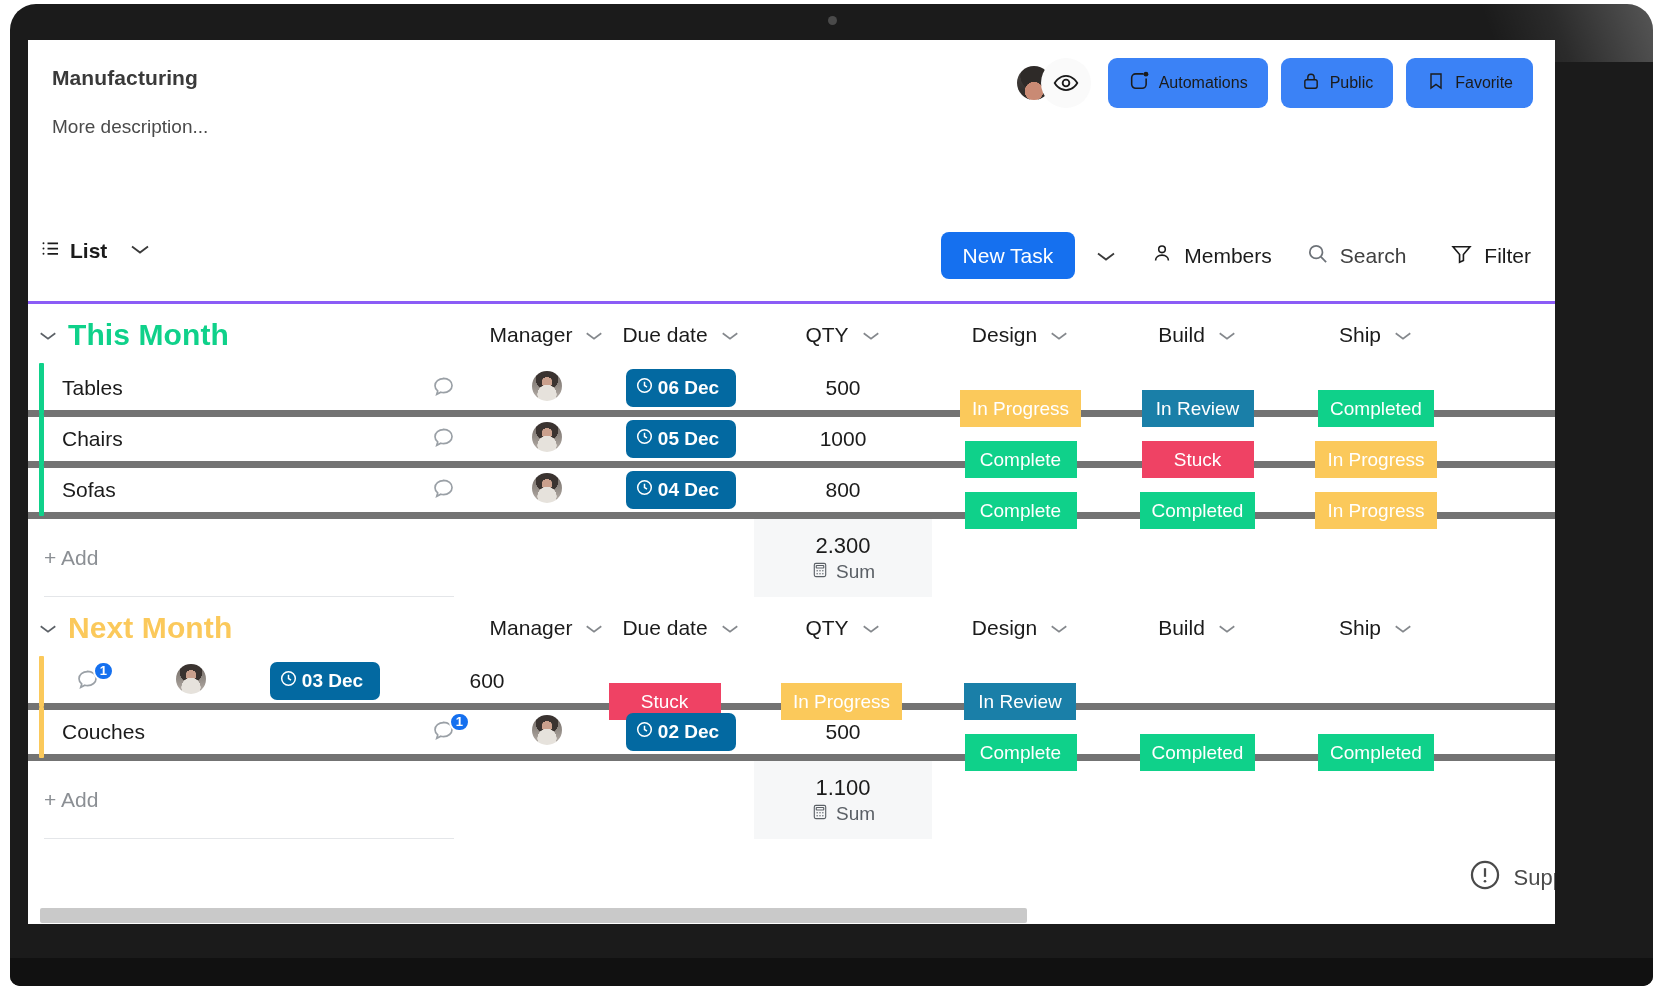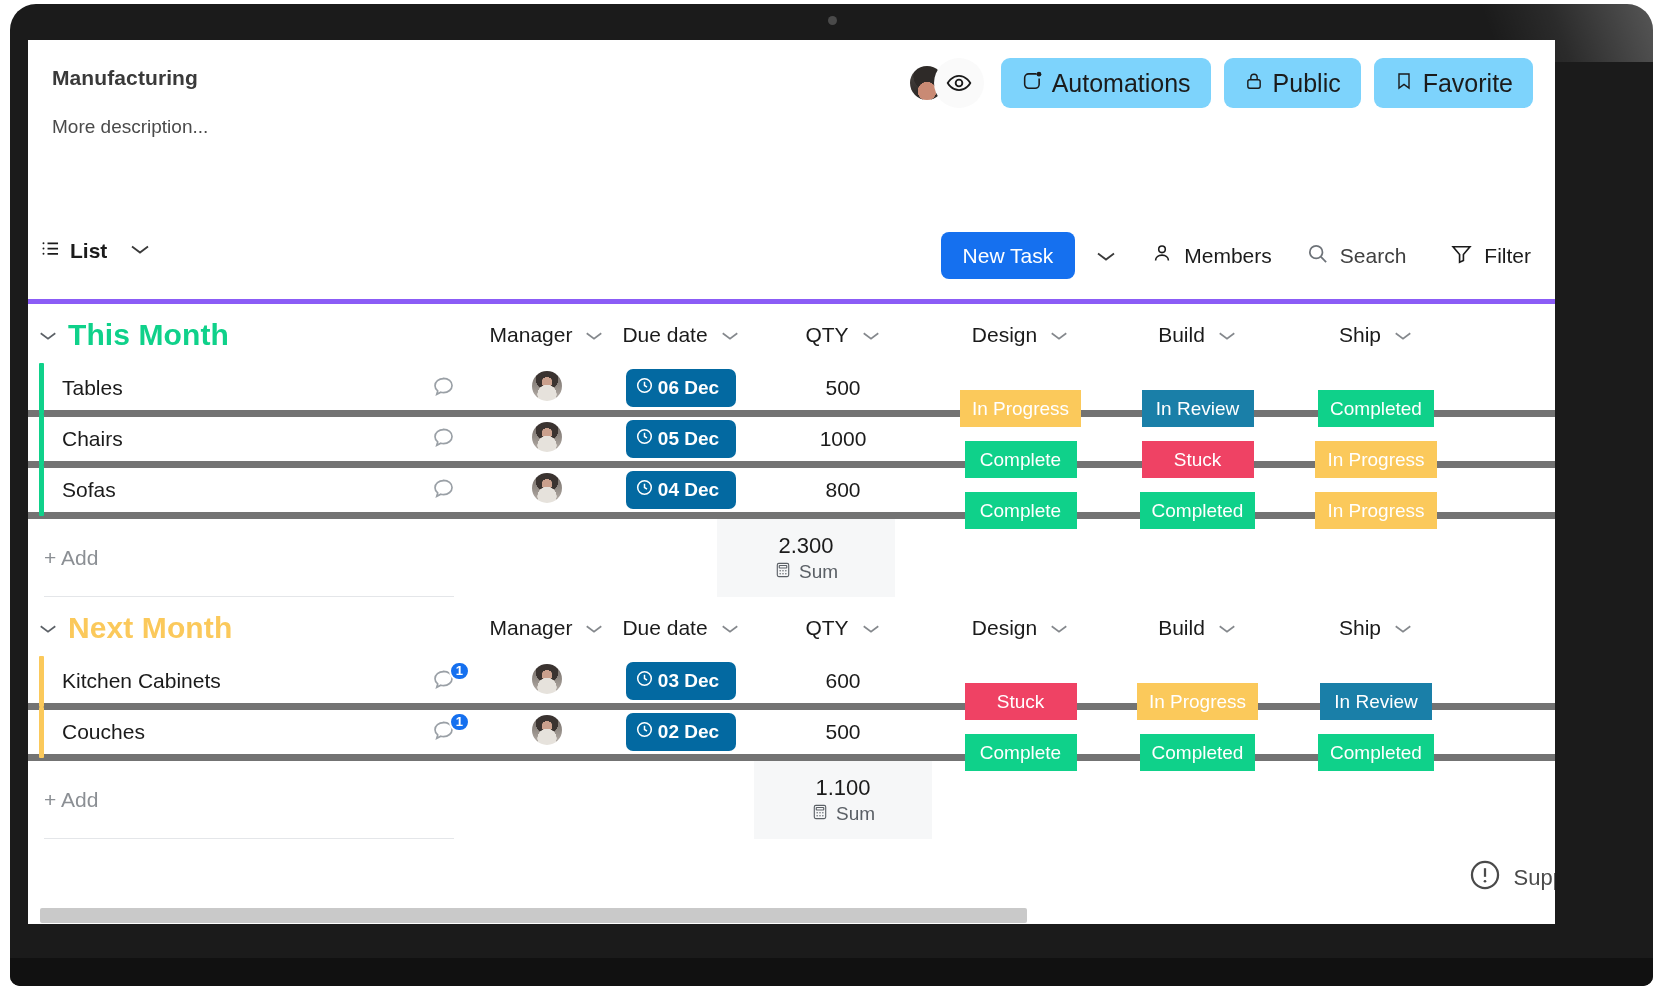--- a/index.html
+++ b/index.html
@@ -74,31 +74,31 @@
   }
   .avatar-eye .eye-wrap {
     position: absolute; left: 24px; top: 0;
     width: 50px; height: 50px; border-radius: 50%;
     background: #fafafa;
     display: flex; align-items: center; justify-content: center;
   }
   .hbtn {
     display: flex; align-items: center; gap: 9px;
     height: 50px; padding: 0 20px;
-    background: #7dd3fc; border: none; border-radius: 9px;
+    background: #3b82f6; border: none; border-radius: 9px;
     font-family: "Liberation Sans", sans-serif;
-    font-size: 25px; color: #1b1b1b; cursor: pointer;
+    font-size: 16px; color: #1b1b1b; cursor: pointer;
     white-space: nowrap;
   }
   .hbtn svg { flex: 0 0 auto; }
 
   
   #toolbar {
     position: relative; height: 92px;
-    border-bottom: 5px solid #8b5cf6;
+    border-bottom: 3px solid #8b5cf6;
   }
   #view-switcher {
     position: absolute; left: 12px; top: 26px;
     display: flex; align-items: center; gap: 22px;
     cursor: pointer;
   }
   #view-switcher .vs-label {
     display: flex; align-items: center; gap: 9px;
     font-size: 21px; font-weight: bold; color: #1b1b1b;
   }
@@ -456,21 +456,21 @@
                 </svg></span>
         <span>04 Dec</span>
       </span></div>
           <div class="c-qty"><span class="qty-val">800</span></div>
           <div class="c-design"><span class="status-chip" style="background: rgb(15, 209, 138);">Complete</span></div>
           <div class="c-build"><span class="status-chip" style="background: rgb(15, 209, 138);">Completed</span></div>
           <div class="c-ship"><span class="status-chip" style="background: rgb(251, 201, 91);">In Progress</span></div>
         </div>
         <div class="grid-row add-row">
           <div class="add-link">+ Add</div>
-          <div class="sum-cell" style="left: 689px;">
+          <div class="sum-cell" style="left: 726px;">
     <div class="sum-value">2.300</div>
     <div class="sum-label">
       <span><svg width="18" height="18" viewBox="0 0 24 24" fill="none" stroke="#5b6066" stroke-width="1.5">
                   <rect x="4.4" y="3.2" width="15.2" height="17.6" rx="2"></rect>
                   <rect x="7" y="6" width="10" height="3.4" rx=".7"></rect>
                   <circle cx="8.2" cy="13" r=".95" fill="#5b6066" stroke="none"></circle>
                   <circle cx="12" cy="13" r=".95" fill="#5b6066" stroke="none"></circle>
                   <circle cx="15.8" cy="13" r=".95" fill="#5b6066" stroke="none"></circle>
                   <circle cx="8.2" cy="17" r=".95" fill="#5b6066" stroke="none"></circle>
                   <circle cx="12" cy="17" r=".95" fill="#5b6066" stroke="none"></circle>
@@ -522,21 +522,20 @@
             <span>Ship</span>
             <span class="caret"><svg width="20" height="13" viewBox="0 0 22 14" fill="none" stroke="#5b6066" stroke-width="1.8">
                 <path d="M3 4.5 11 10.5 19 4.5"></path>
               </svg></span>
           </div>
         </div>
         <div class="grid-row task-row">
           <div class="c-accent">
             <div class="accent-bar" style="background: rgb(251, 201, 91);"></div>
           </div>
-          <div class="c-name task-name">Kitchen Cabinets</div>
           <div class="c-chat chat-cell">
             <span><svg width="25" height="25" viewBox="0 0 24 24" fill="none" stroke="#9aa0a6" stroke-width="1.6">
                 <path d="M12 4.2c4.6 0 8.2 3 8.2 6.8s-3.6 6.8-8.2 6.8c-.9 0-1.8-.12-2.6-.34l-3.9 2 .95-3.2c-1.6-1.25-2.6-3.05-2.6-5.06 0-3.8 3.6-6.8 8.15-6.8Z"></path>
               </svg></span>
             <span class="badge">1</span>
           </div>
           <div class="c-mgr"><span class="mgr-avatar"></span></div>
           <div class="c-due"><span class="due-pill">
         <span><svg width="19" height="19" viewBox="0 0 24 24" fill="none" stroke="#ffffff" stroke-width="1.9">
                   <circle cx="12" cy="12" r="8.6"></circle>

